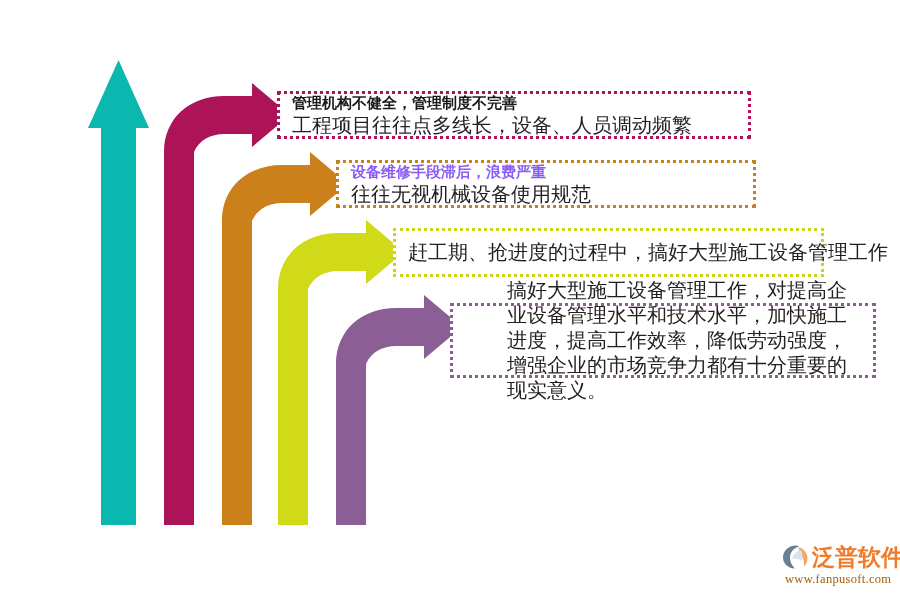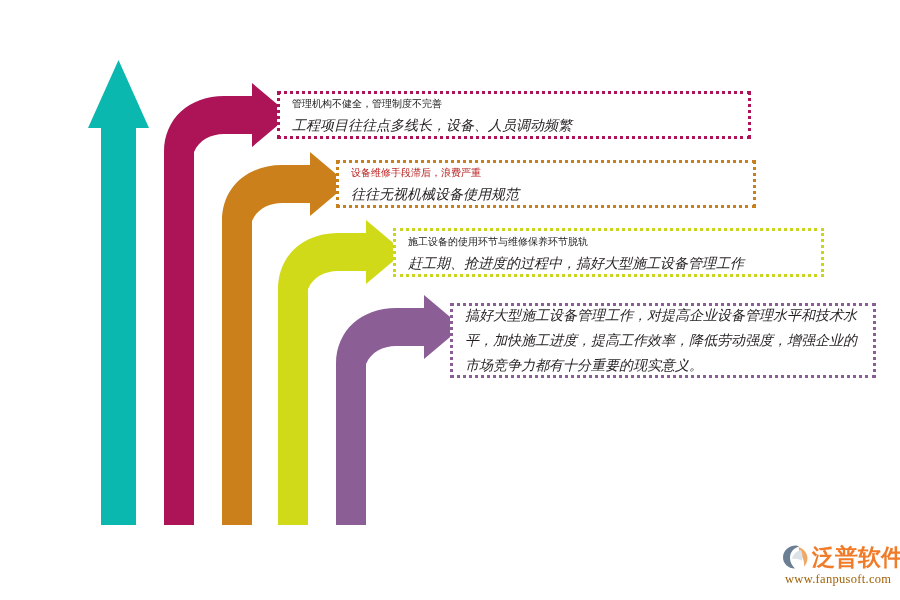--- a/index.html
+++ b/index.html
@@ -32,58 +32,58 @@
     box-sizing: border-box;
     background: #ffffff;
     border-style: dotted;
     border-width: 3px;
     padding: 4px 10px 5px 12px;
     display: flex;
     flex-direction: column;
     justify-content: center;
   }
   .callout .c-title {
-    font-weight: normal;
-    font-size: 10px;
+    font-weight: bold;
+    font-size: 15px;
     line-height: 21px;
     letter-spacing: 0px;
     white-space: nowrap;
   }
   .callout .c-body {
     font-weight: normal;
-    font-size: 14px;
+    font-size: 20px;
     line-height: 22px;
     color: #231f20;
     white-space: nowrap;
-    font-style: italic;
   }
   .callout .c-body.wrap {
     white-space: normal;
     line-height: 25px;
+    margin-left: 42px;
   }
 
   
   #callout-1 {
     left: 277px;
     top: 91px;
     width: 474px;
     height: 48px;
     border-color: #AD1457;
   }
   #callout-1 .c-title { color: #1a1a1a; }
 
   
   #callout-2 {
     left: 336px;
     top: 160px;
     width: 420px;
     height: 48px;
     border-color: #C8801D;
   }
-  #callout-2 .c-title { color: #b91c1c; }
+  #callout-2 .c-title { color: #8b5cf6; }
 
   
   #callout-3 {
     left: 393px;
     top: 228px;
     width: 431px;
     height: 49px;
     border-color: #CBD51C;
   }
   #callout-3 .c-title { color: #1a1a1a; }
@@ -198,21 +198,20 @@
     <div class="c-title">管理机构不健全，管理制度不完善</div>
     <div class="c-body">工程项目往往点多线长，设备、人员调动频繁</div>
   </div>
 
   <div class="callout" id="callout-2">
     <div class="c-title">设备维修手段滞后，浪费严重</div>
     <div class="c-body">往往无视机械设备使用规范</div>
   </div>
 
   <div class="callout" id="callout-3">
-    <div class="c-title">施工设备的使用环节与维修保养环节脱轨</div>
     <div class="c-body">赶工期、抢进度的过程中，搞好大型施工设备管理工作</div>
   </div>
 
   <div class="callout" id="callout-4">
     <div class="c-body wrap">搞好大型施工设备管理工作，对提高企业设备管理水平和技术水平，加快施工进度，提高工作效率，降低劳动强度，增强企业的市场竞争力都有十分重要的现实意义。</div>
   </div>
 
   <div id="logo">
     <div id="logo-row">
       <svg id="logo-mark" viewBox="0 0 54 52">

